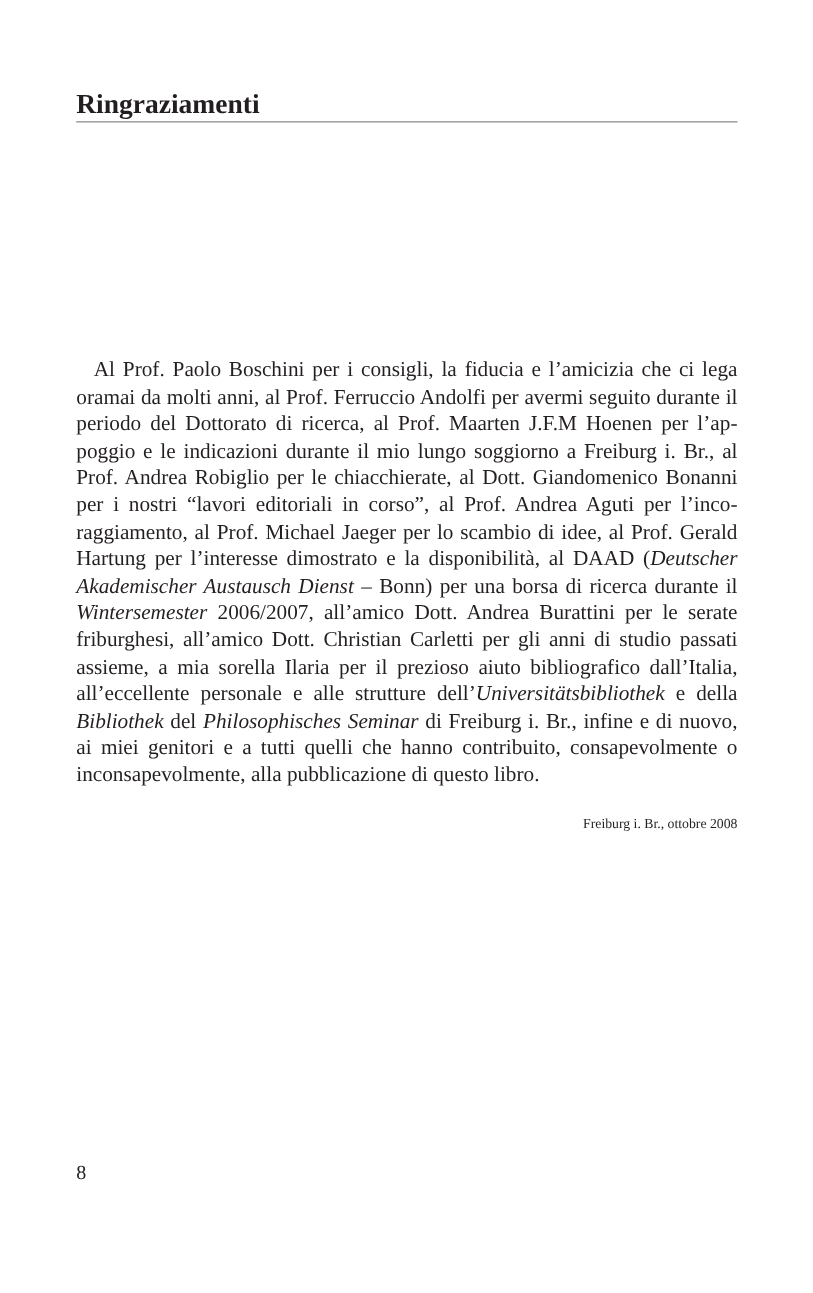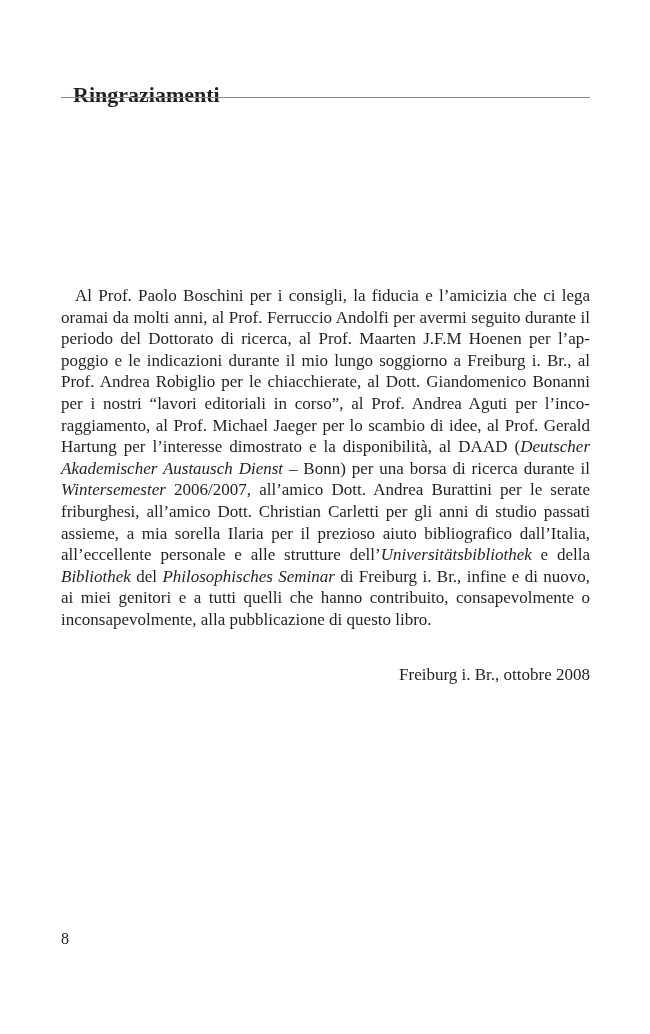--- a/index.html
+++ b/index.html
@@ -1,26 +1,26 @@
 <!DOCTYPE html>
 <html><head>
   <meta charset="utf-8">
   <style>
     html, body { margin: 0; padding: 0; background: #ffffff; }
     body { width: 650px; height: 1034px; position: relative; overflow: hidden;
            font-family: "Liberation Serif", "DejaVu Serif", serif; color: #231f20; }
     .title { position: absolute; left: 61px; top: 70px; font-size: 22px; font-weight: bold;
-             line-height: 26px; margin: 12px; }
+             line-height: 26px; margin: 0; }
     .rule { position: absolute; left: 61px; top: 97px; width: 529px; height: 0;
             border-top: 1.5px solid #8a8a8a; }
     .body-text { position: absolute; left: 61px; top: 285px; width: 529px;
                  font-size: 17px; line-height: 21.6px; text-align: justify; margin: 0;
                  text-indent: 14px; hyphens: manual; }
     .body-text em { font-style: italic; }
-    .signature { position: absolute; right: 60px; top: 664px; font-size: 17px; line-height: 22px; }
+    .signature { position: absolute; right: 60px; top: 648px; font-size: 11px; line-height: 22px; }
     .page-number { position: absolute; left: 61px; top: 929px; font-size: 16px; line-height: 20px; }
   </style>
 </head>
 <body>
 
 <h1 class="title">Ringraziamenti</h1>
 <div class="rule"></div>
 
 <p class="body-text"><span>Al Prof. Paolo Boschini per i consigli, la fiducia e l’amicizia che ci lega oramai da molti anni, al Prof. Ferruccio Andolfi per avermi seguito durante il periodo del Dottorato di ricerca, al Prof. Maarten J.F.M Hoenen per l’ap­poggio e le indicazioni durante il mio lungo soggiorno a Freiburg i. Br., al Prof. Andrea Robiglio per le chiacchierate, al Dott. Giandomenico Bonan­ni per i nostri “lavori editoriali in corso”, al Prof. Andrea Aguti per l’inco­raggiamento, al Prof. Michael Jaeger per lo scambio di idee, al Prof. Gerald Hartung per l’interesse dimostrato e la disponibilità, al DAAD (</span><em>Deutscher Akademischer Austausch Dienst</em><span> – Bonn) per una borsa di ricerca durante il </span><em>Wintersemester</em><span> 2006/2007, all’amico Dott. Andrea Burattini per le serate friburghesi, all’amico Dott. Christian Carletti per gli anni di studio passati assieme, a mia sorella Ilaria per il prezioso aiuto bibliografico dall’Italia, all’eccellente personale e alle strutture dell’</span><em>Universitätsbibliothek</em><span> e della </span><em>Bibliothek</em><span> del </span><em>Philosophisches Seminar</em><span> di Freiburg i. Br., infine e di nuo­vo, ai miei genitori e a tutti quelli che hanno contribuito, consapevolmente o inconsapevolmente, alla pubblicazione di questo libro.</span></p>
 

